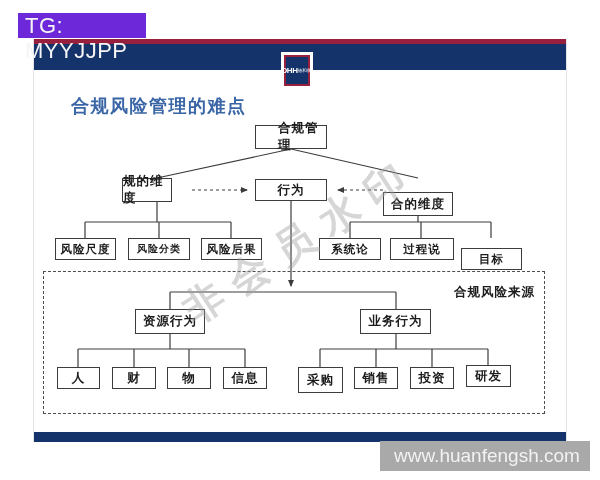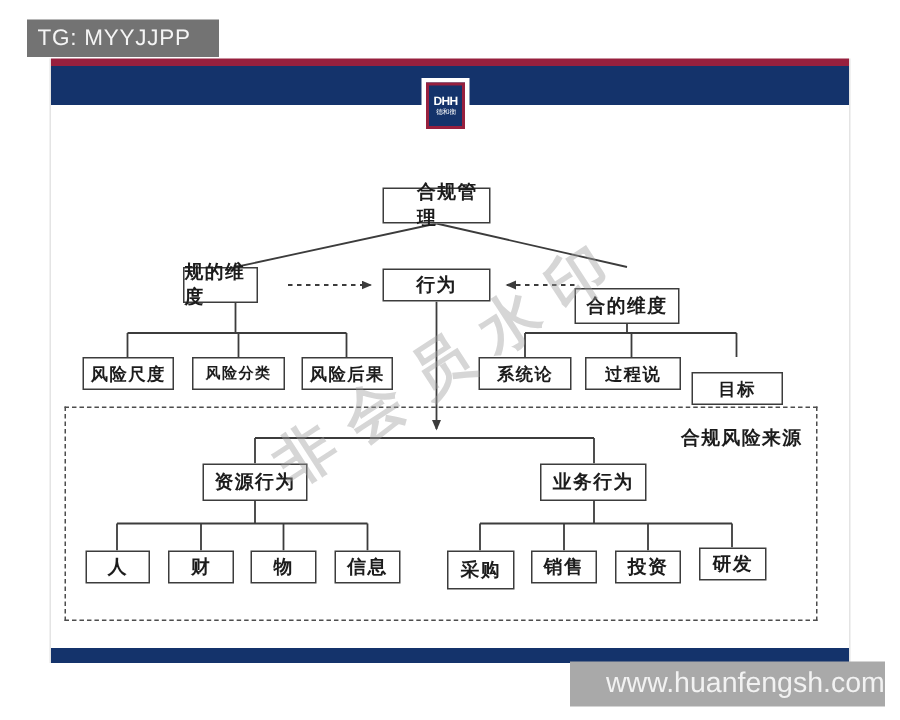--- a/index.html
+++ b/index.html
@@ -3,45 +3,45 @@
 <meta charset="utf-8">
 <style>
   html,body{margin:0;padding:0;}
   body{
     width:600px;height:480px;position:relative;background:#ffffff;
     font-family:"Liberation Sans", sans-serif;overflow:hidden;
   }
   
   .tg-badge{
     position:absolute;left:18px;top:13px;width:128px;height:25px;
-    background:#737373;color:#f5f5f5;font-size:15px;line-height:25px;
+    background:#6d28d9;color:#f5f5f5;font-size:22px;line-height:25px;
     padding-left:7px;box-sizing:border-box;letter-spacing:0.5px;
   }
   .site-badge{
     position:absolute;left:380px;top:441px;width:210px;height:30px;
     background:#a9a9a9;color:#f2f2f2;font-size:19px;line-height:30px;
-    padding-left:24px;box-sizing:border-box;
+    padding-left:14px;box-sizing:border-box;
   }
   
   .slide{
     position:absolute;left:33px;top:39px;width:534px;height:403px;
     background:#ffffff;border-left:1px solid #e4e4e4;border-right:1px solid #e4e4e4;
     box-sizing:border-box;
   }
   .maroon-strip{position:absolute;left:0;top:0;width:100%;height:5px;background:#97203e;}
   .navy-band{position:absolute;left:0;top:5px;width:100%;height:26px;background:#14336b;}
   .bottom-band{position:absolute;left:0;bottom:0;width:100%;height:10px;background:#14336b;}
   
   .logo-wrap{
     position:absolute;left:247px;top:13px;width:32px;height:36px;background:#ffffff;
     display:flex;align-items:center;justify-content:center;
   }
   .logo-box{
     width:22px;height:27px;background:#14336b;border:2px solid #97203e;
-    display:flex;flex-direction:column;align-items:center;justify-content:center;
+    display:flex;flex-direction:row;align-items:center;justify-content:center;
   }
   .logo-text{color:#ffffff;font-weight:bold;font-size:8px;line-height:9px;letter-spacing:-0.5px;}
   .logo-sub{color:#ffffff;font-size:5px;line-height:6px;transform:scale(0.9);white-space:nowrap;}
   
   .slide-title{
     position:absolute;left:37px;top:55px;font-size:18px;font-weight:bold;
     color:#3a66a6;letter-spacing:1.5px;
   }
   
   .node{
@@ -72,20 +72,21 @@
 <div class="slide">
   <div class="maroon-strip"></div>
   <div class="navy-band"></div>
   <div class="bottom-band"></div>
   <div class="logo-wrap">
     <div class="logo-box">
       <div class="logo-text">DHH</div>
       <div class="logo-sub">德和衡</div>
     </div>
   </div>
+  <div class="slide-title">合规风险管理的难点</div>
 </div>
 
 <svg class="lines" width="600" height="480">
   <defs>
     <marker id="ar" markerWidth="9" markerHeight="8" refX="6" refY="3" orient="auto" markerUnits="userSpaceOnUse">
       <path d="M0,0 L7,3 L0,6 Z" fill="#3c3c3c"></path>
     </marker>
   </defs>
   <g stroke="#3c3c3c" stroke-width="1.2" fill="none">
     <path d="M291,149 L157,178"></path>

